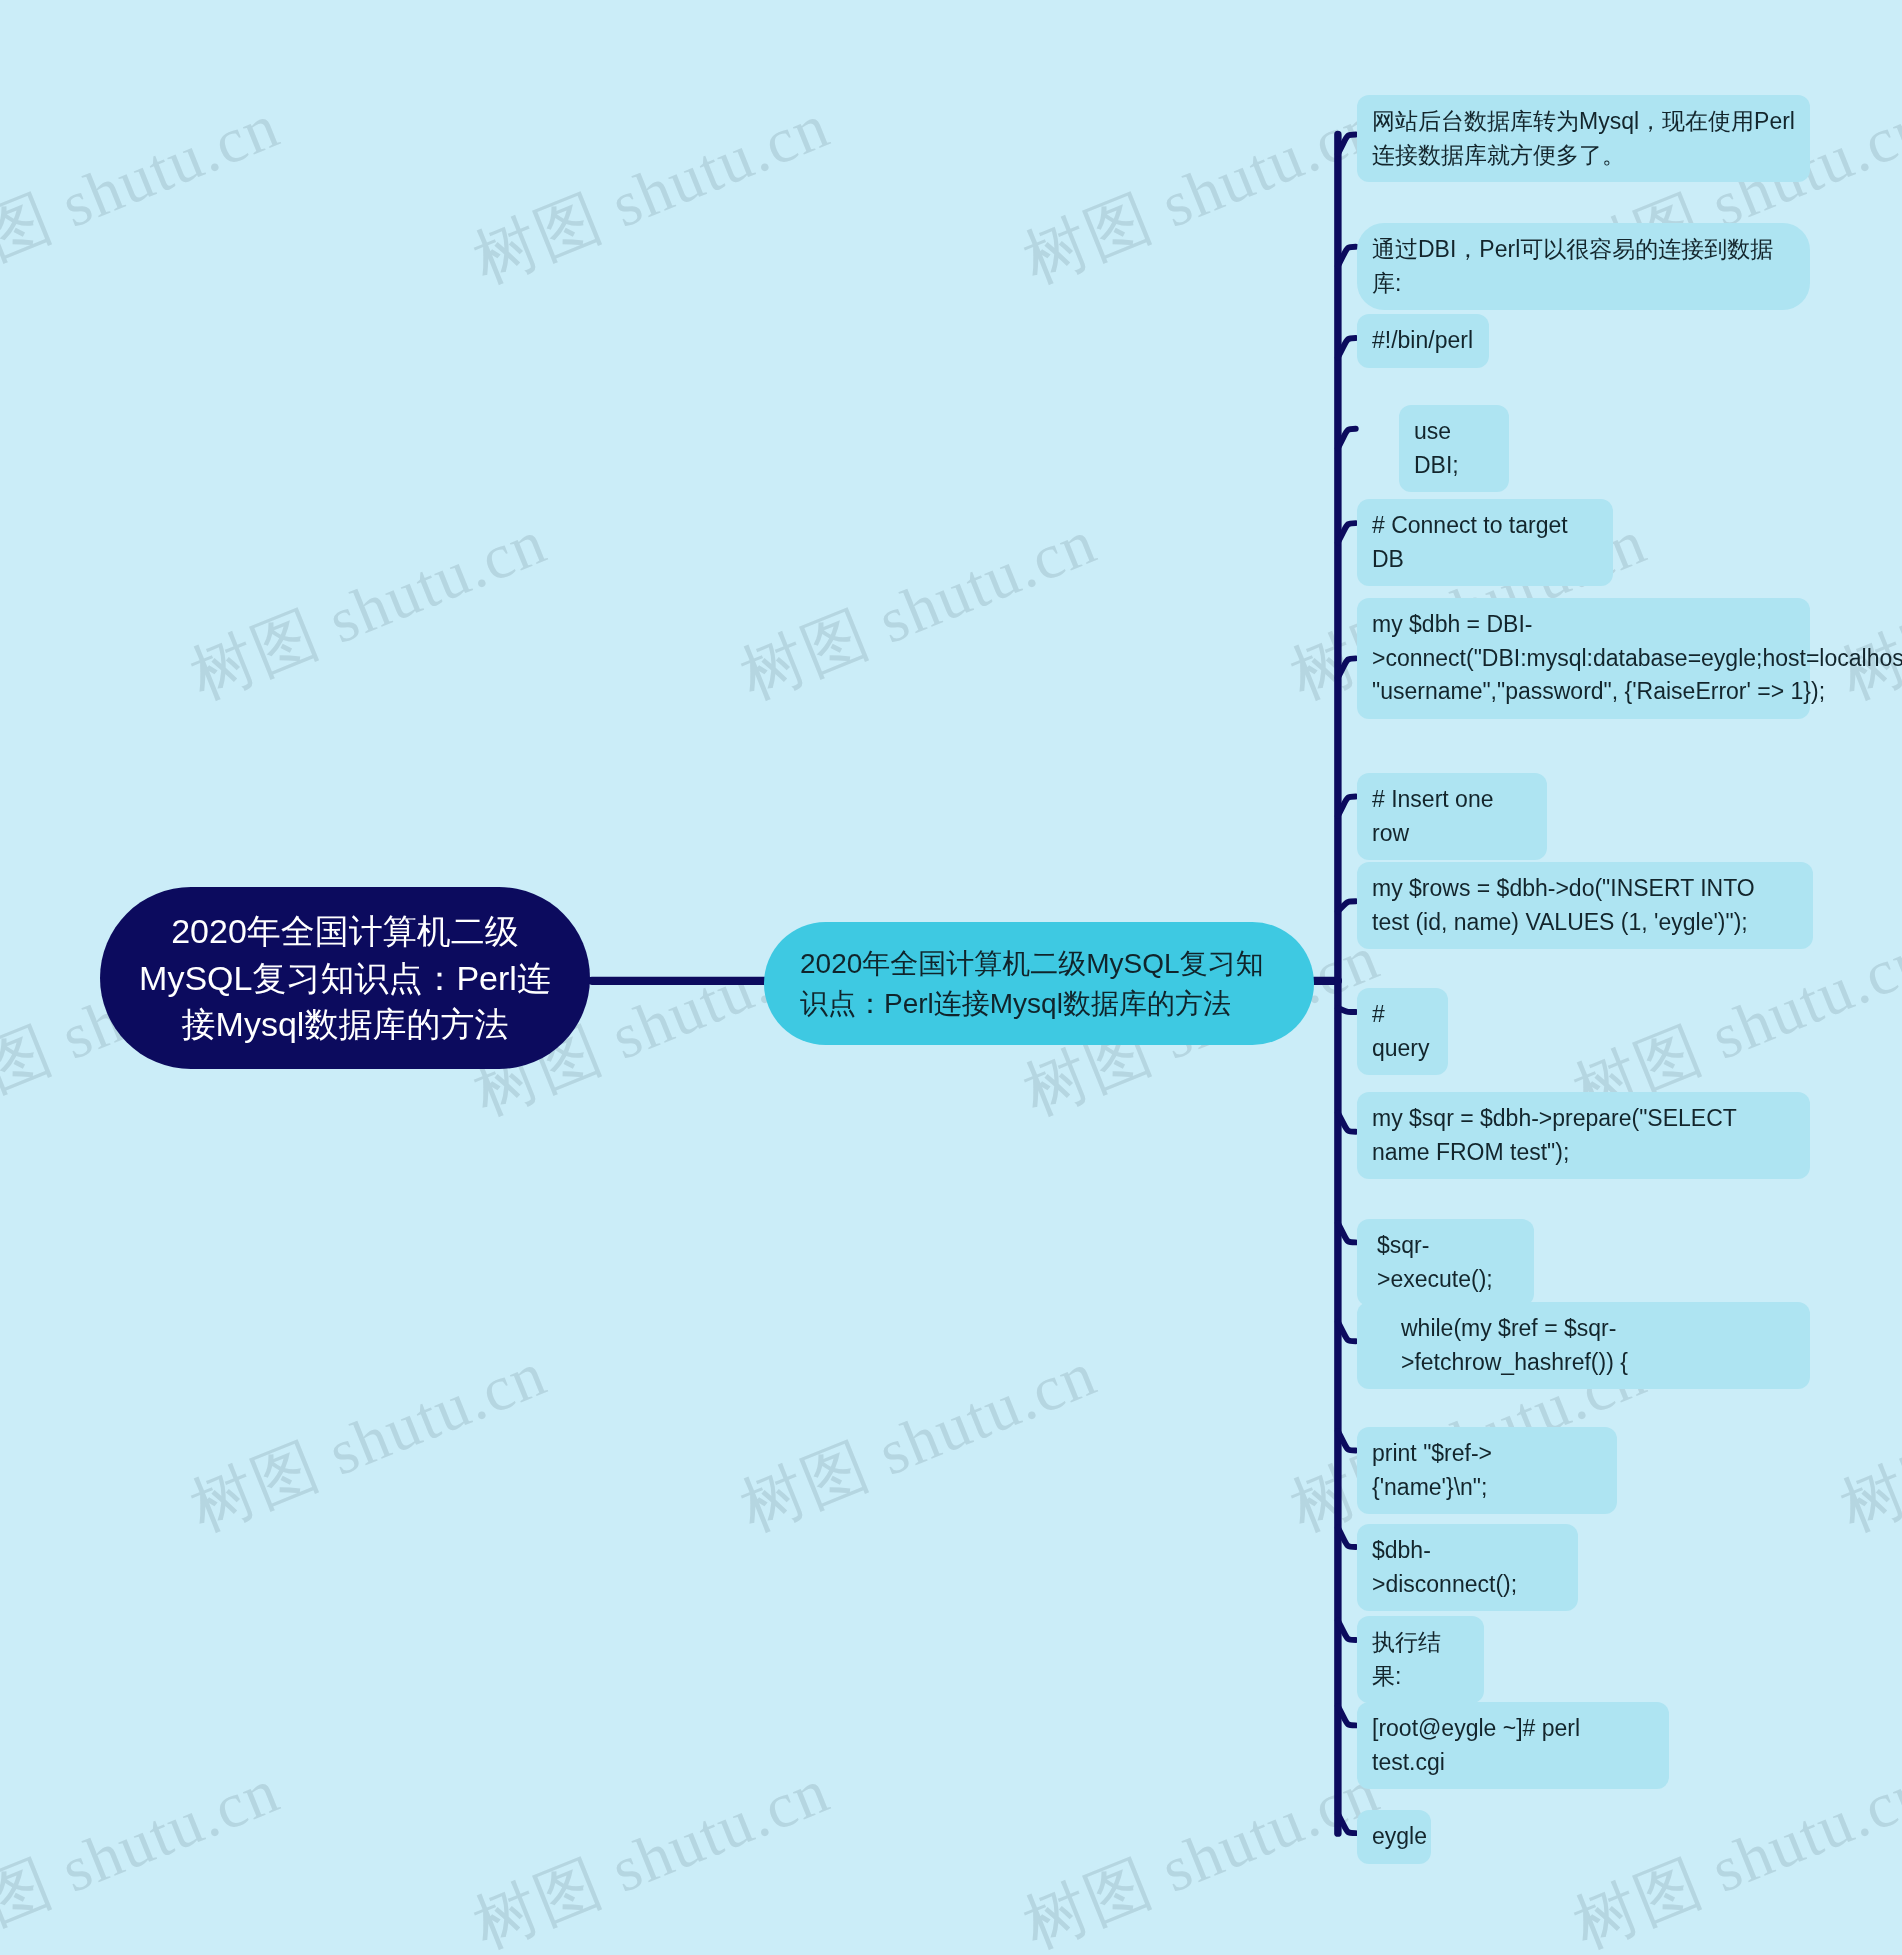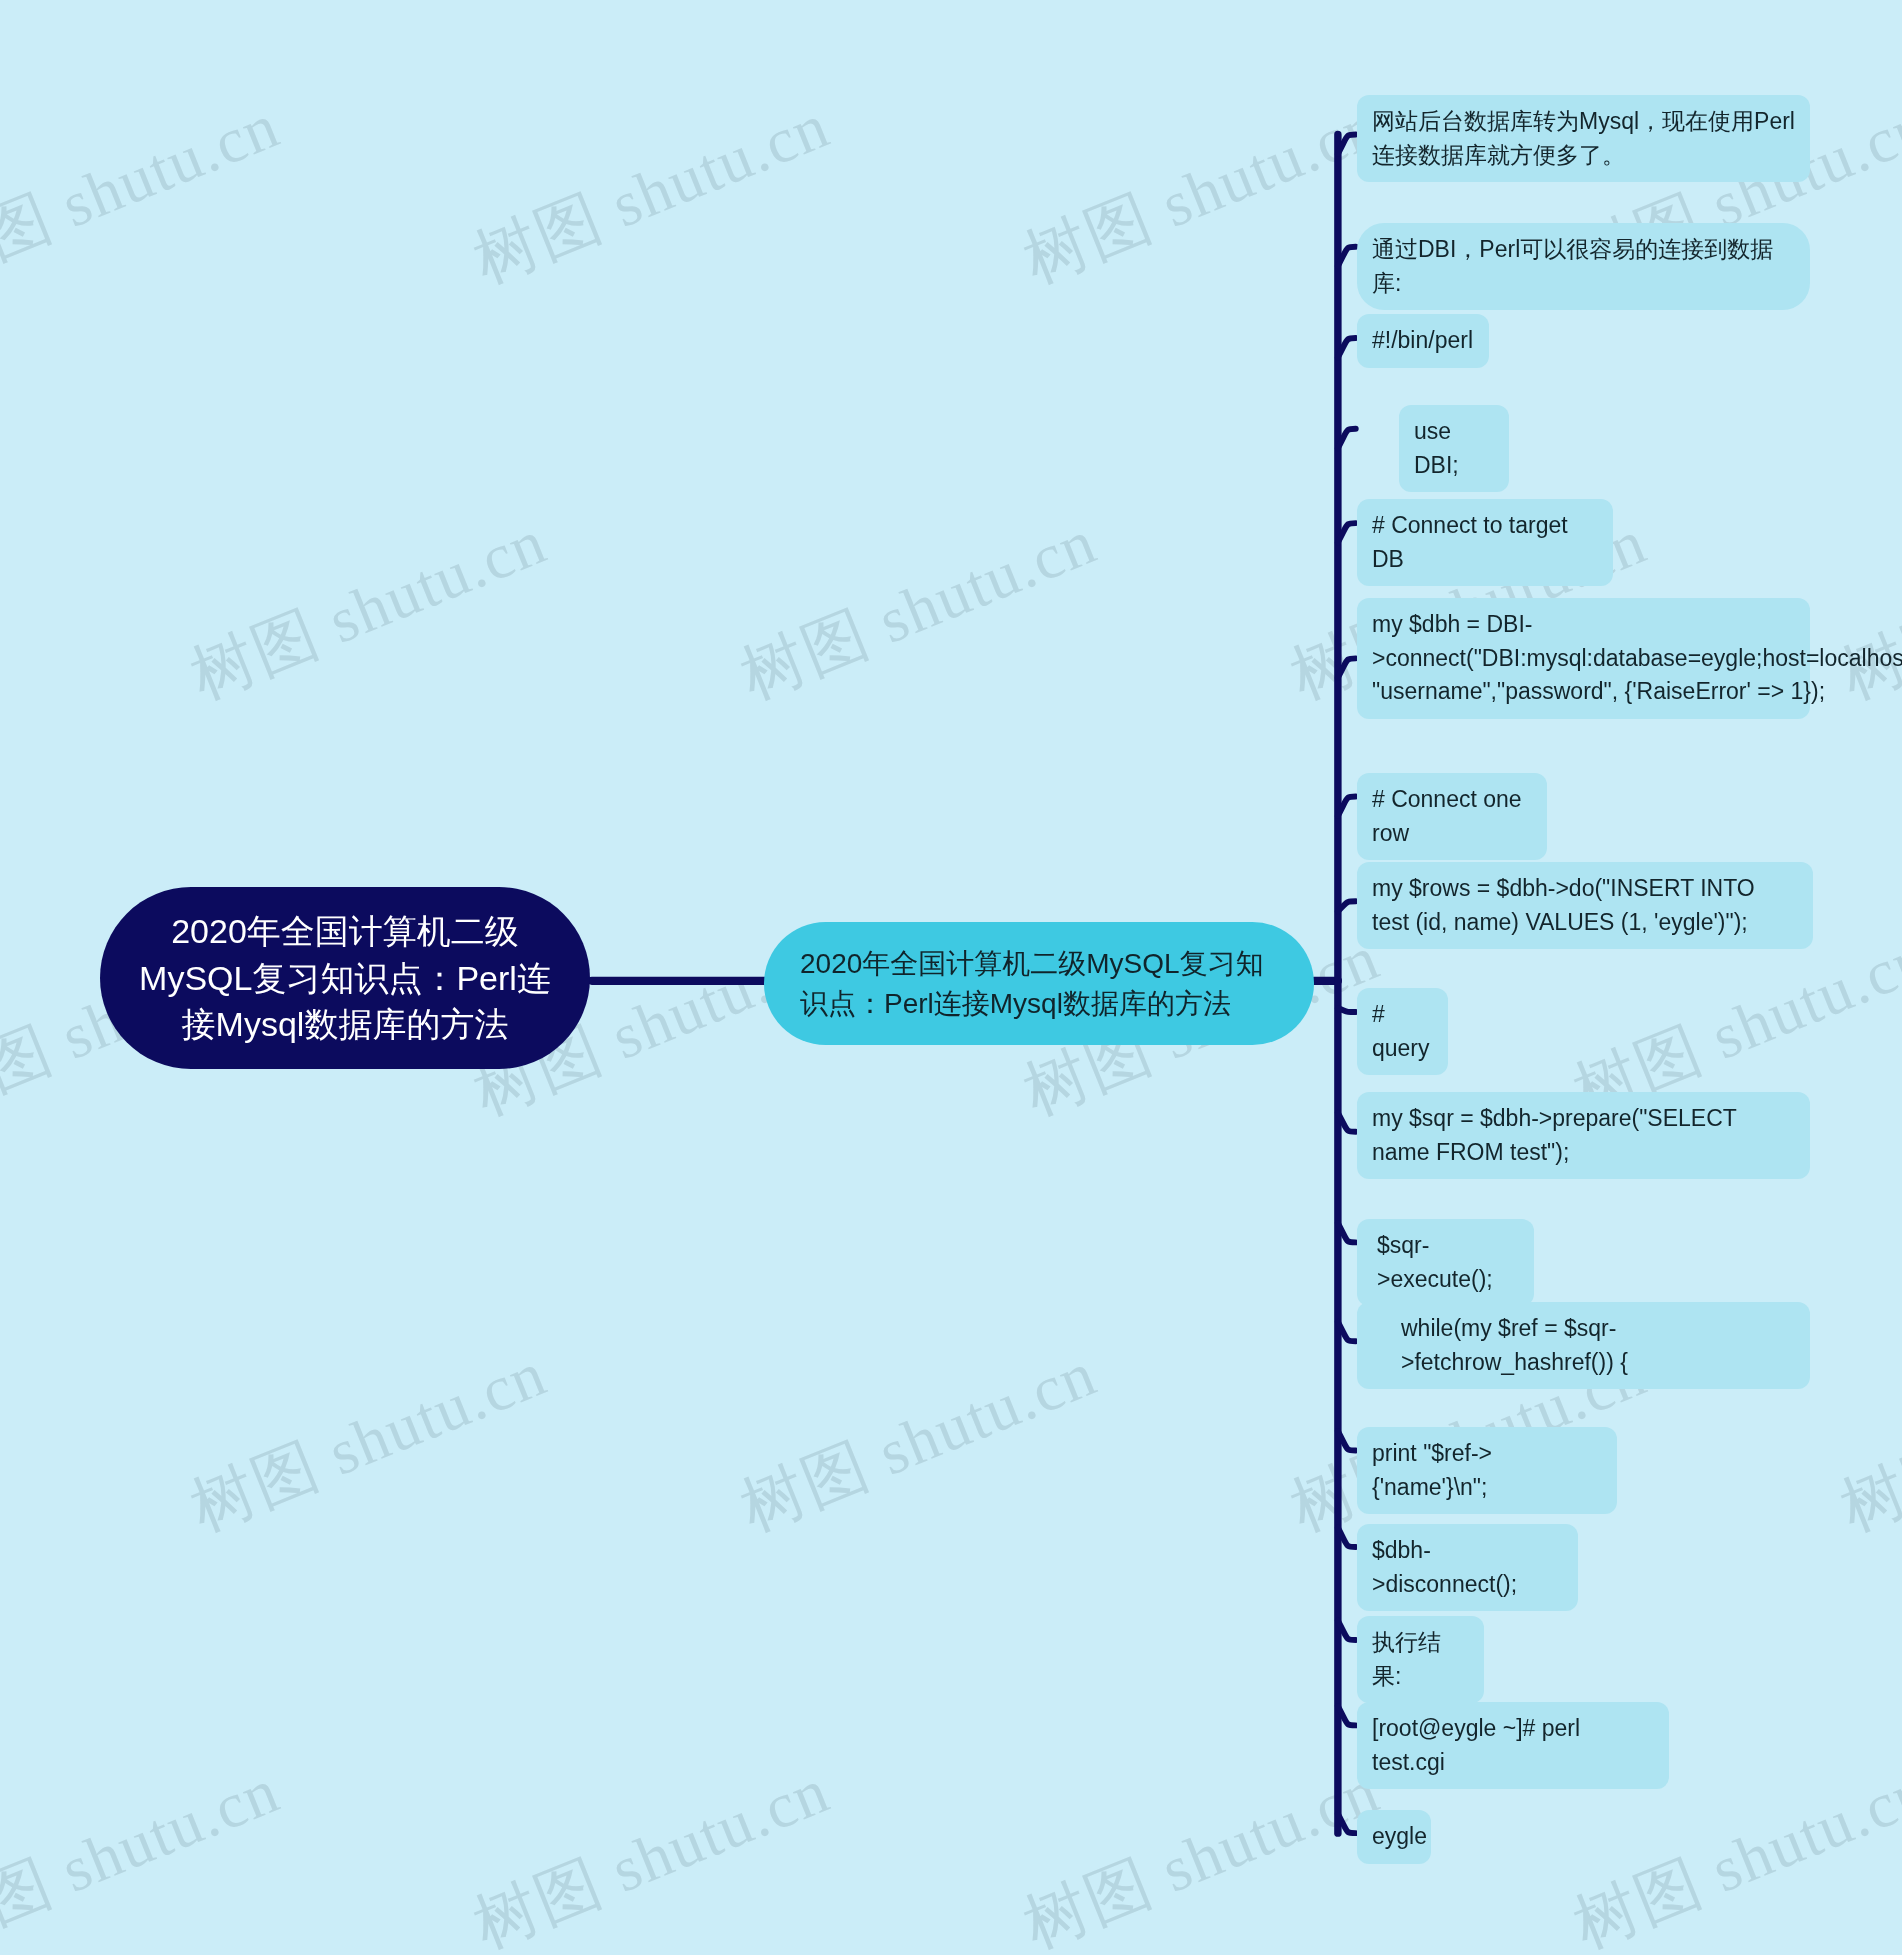--- a/index.html
+++ b/index.html
@@ -148,21 +148,21 @@
     <span>2020年全国计算机二级MySQL复习知识点：Perl连接Mysql数据库的方法</span>
   </div>
 
   <div id="leaf-host">
       <div class="node leaf-node" style="left: 1357px; top: 95px; width: 453px; min-height: 79px;"><span>网站后台数据库转为Mysql，现在使用Perl连接数据库就方便多了。</span></div>
       <div class="node leaf-node" style="left: 1357px; top: 223px; width: 453px; min-height: 48px; border-radius: 27px;"><span>通过DBI，Perl可以很容易的连接到数据库:</span></div>
       <div class="node leaf-node" style="left: 1357px; top: 314px; width: 132px; min-height: 48px;"><span>#!/bin/perl</span></div>
       <div class="node leaf-node" style="left: 1399px; top: 405px; width: 110px; min-height: 48px;"><span>use DBI;</span></div>
       <div class="node leaf-node" style="left: 1357px; top: 499px; width: 256px; min-height: 48px;"><span># Connect to target DB</span></div>
       <div class="node leaf-node" style="left: 1357px; top: 598px; width: 453px; min-height: 120px;"><span>my $dbh = DBI-&gt;connect("DBI:mysql:database=eygle;host=localhost", "username","password", {'RaiseError' =&gt; 1});</span></div>
-      <div class="node leaf-node" style="left: 1357px; top: 773px; width: 190px; min-height: 48px;"><span># Connect one row</span></div>
+      <div class="node leaf-node" style="left: 1357px; top: 773px; width: 190px; min-height: 48px;"><span># Insert one row</span></div>
       <div class="node leaf-node" style="left: 1357px; top: 862px; width: 456px; min-height: 79px;"><span>my $rows = $dbh-&gt;do("INSERT INTO test (id, name) VALUES (1, 'eygle')");</span></div>
       <div class="node leaf-node" style="left: 1357px; top: 988px; width: 91px; min-height: 48px;"><span># query</span></div>
       <div class="node leaf-node" style="left: 1357px; top: 1092px; width: 453px; min-height: 79px;"><span>my $sqr = $dbh-&gt;prepare("SELECT name FROM test");</span></div>
       <div class="node leaf-node" style="left: 1357px; top: 1219px; width: 177px; min-height: 48px; padding-left: 20px;"><span>$sqr-&gt;execute();</span></div>
       <div class="node leaf-node" style="left: 1357px; top: 1302px; width: 453px; min-height: 79px; padding-left: 44px;"><span>while(my $ref = $sqr-&gt;fetchrow_hashref()) {</span></div>
       <div class="node leaf-node" style="left: 1357px; top: 1427px; width: 260px; min-height: 48px;"><span>print "$ref-&gt;{'name'}\n";</span></div>
       <div class="node leaf-node" style="left: 1357px; top: 1524px; width: 221px; min-height: 48px;"><span>$dbh-&gt;disconnect();</span></div>
       <div class="node leaf-node" style="left: 1357px; top: 1616px; width: 127px; min-height: 48px;"><span>执行结果:</span></div>
       <div class="node leaf-node" style="left: 1357px; top: 1702px; width: 312px; min-height: 48px;"><span>[root@eygle ~]# perl test.cgi</span></div>
       <div class="node leaf-node" style="left: 1357px; top: 1810px; width: 74px; min-height: 48px;"><span>eygle</span></div>

